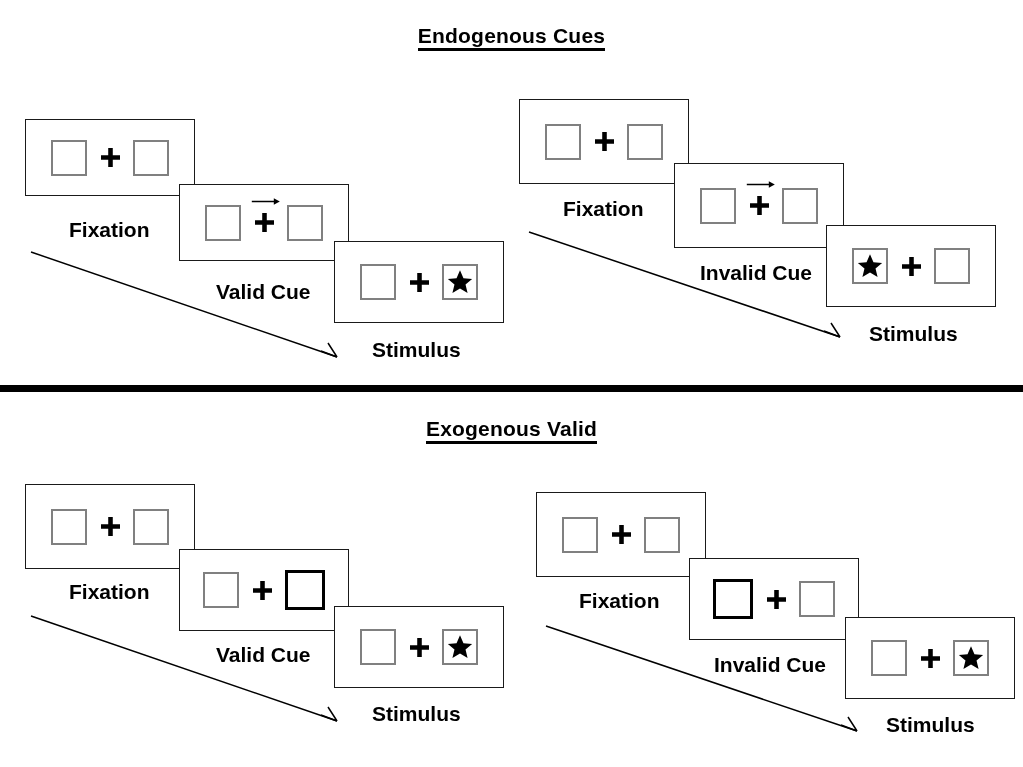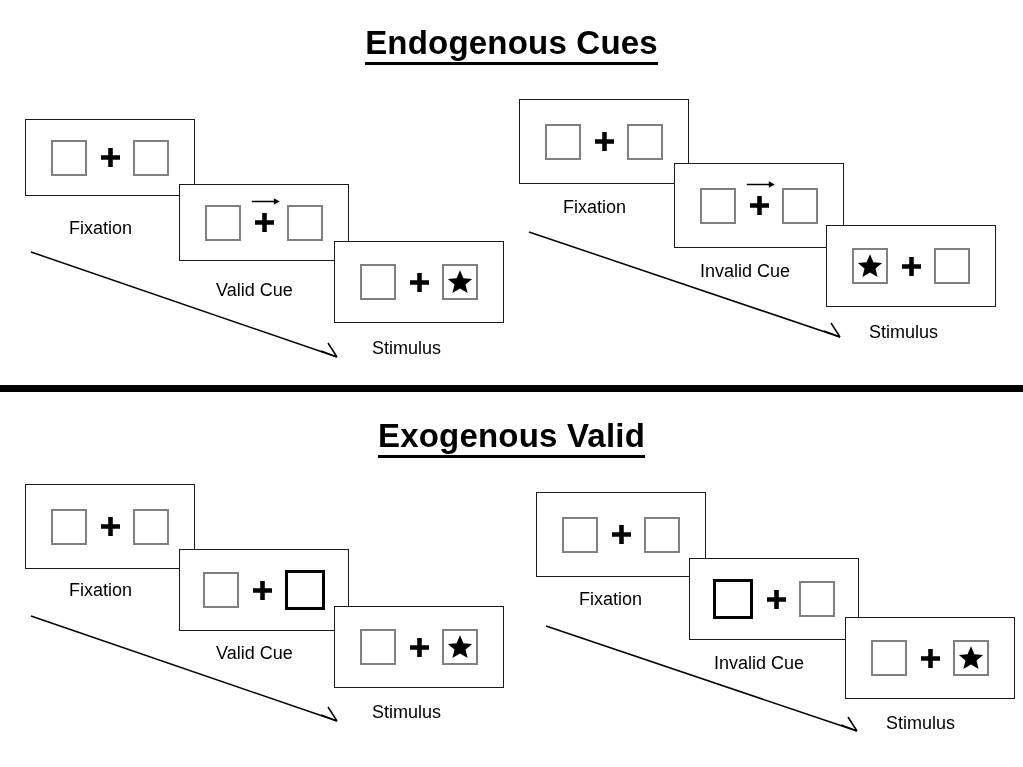--- a/index.html
+++ b/index.html
@@ -12,21 +12,21 @@
     height: 767px;
     position: relative;
     font-family: "Liberation Sans", sans-serif;
     overflow: hidden;
   }
   .section-title {
     position: absolute;
     width: 100%;
     text-align: center;
     font-weight: bold;
-    font-size: 33px;
+    font-size: 21px;
     color: #000000;
     letter-spacing: 0.2px;
   }
   .section-title span {
     border-bottom: 3px solid #000000;
     padding-bottom: 1px;
   }
   .divider {
     position: absolute;
     left: 0;
@@ -86,22 +86,22 @@
   .cue-arrow {
     position: absolute;
     top: -17px;
     left: 50%;
     transform: translateX(-44%);
     width: 30px;
     height: 11px;
   }
   .caption {
     position: absolute;
-    font-weight: normal;
-    font-size: 18px;
+    font-weight: bold;
+    font-size: 21px;
     color: #000000;
     white-space: nowrap;
   }
   .flow-arrow {
     position: absolute;
     pointer-events: none;
   }
 </style>
 </head>
 <body>

